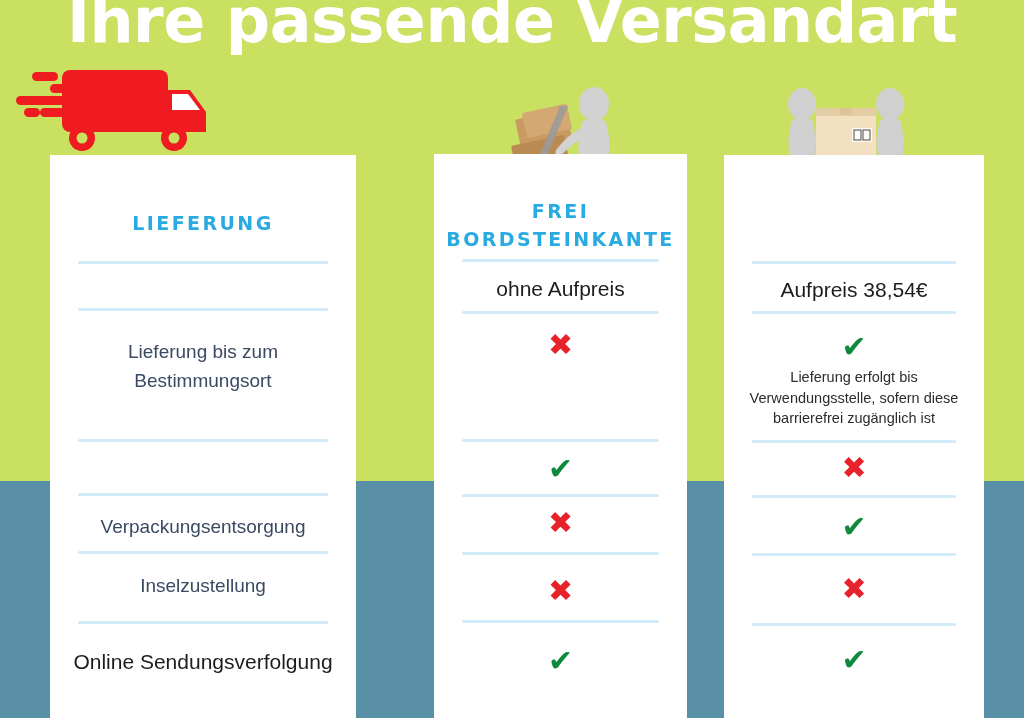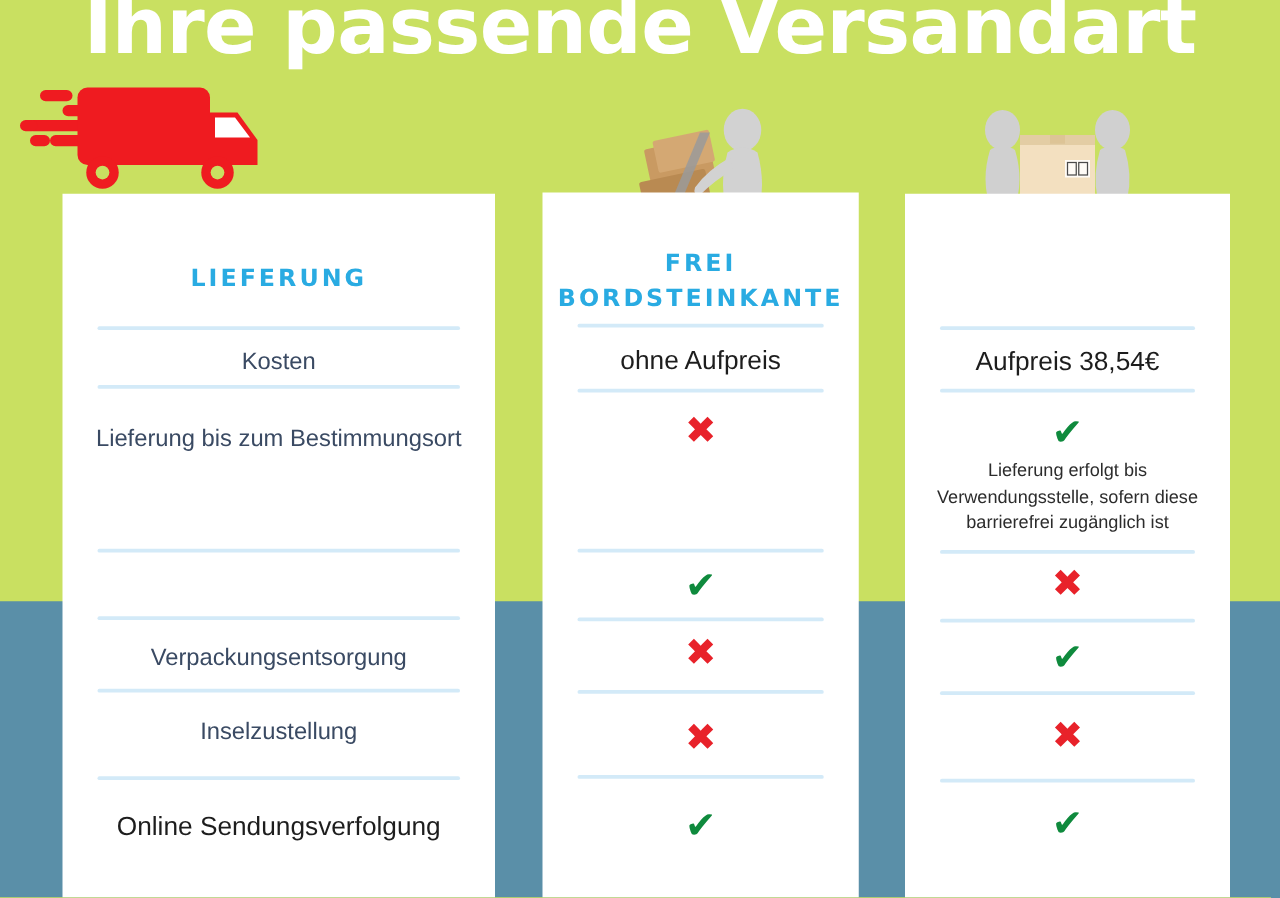--- a/index.html
+++ b/index.html
@@ -35,21 +35,21 @@
   
   .art-handtruck{position:absolute;left:498px;top:82px;width:140px;height:112px;}
   .art-carry{position:absolute;left:778px;top:82px;width:136px;height:110px;}
 
   
   .card{
     position:absolute;
     background:#ffffff;
     box-sizing:border-box;
   }
-  .card-1{left:50px;top:155px;width:346px;height:563px;}
+  .card-1{left:50px;top:155px;width:306px;height:563px;}
   .card-2{left:434px;top:154px;width:253px;height:564px;}
   .card-3{left:724px;top:155px;width:260px;height:563px;}
 
   .card-inner{position:relative;width:100%;height:100%;}
 
   .col-title{
     text-align:center;
     color:#29abe2;
     font-weight:bold;
     letter-spacing:2.4px;
@@ -172,21 +172,20 @@
       <rect x="85" y="48" width="7" height="10" fill="none" stroke="#4a4a4a" stroke-width="1"></rect>
       <path d="M30 80 q38 10 76 0 l2 8 q-40 12 -80 0 z" fill="#e0e0e0"></path>
     </svg>
   </div>
 
   <div class="card card-1">
     <div class="card-inner">
       <div class="col-title">LIEFERUNG</div>
 
       <div class="sep" style="top:106px"></div>
-      <div class="row-text" style="top:121px">Kosten</div>
 
       <div class="sep" style="top:153px"></div>
       <div class="row-text" style="top:183px">Lieferung bis zum Bestimmungsort</div>
 
       <div class="sep" style="top:284px"></div>
 
       <div class="sep" style="top:338px"></div>
       <div class="row-text" style="top:358px">Verpackungsentsorgung</div>
 
       <div class="sep" style="top:396px"></div>

